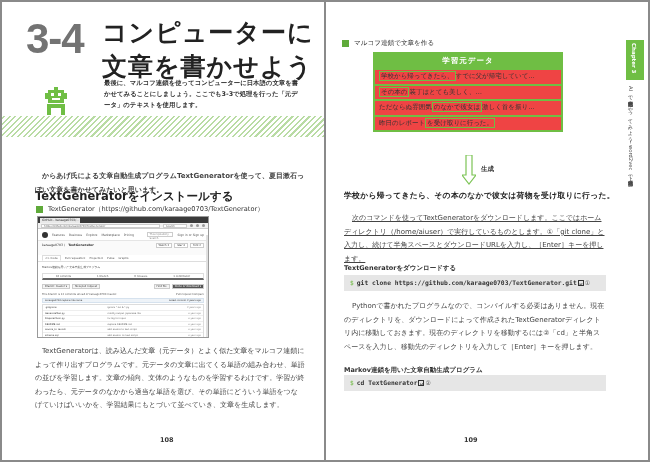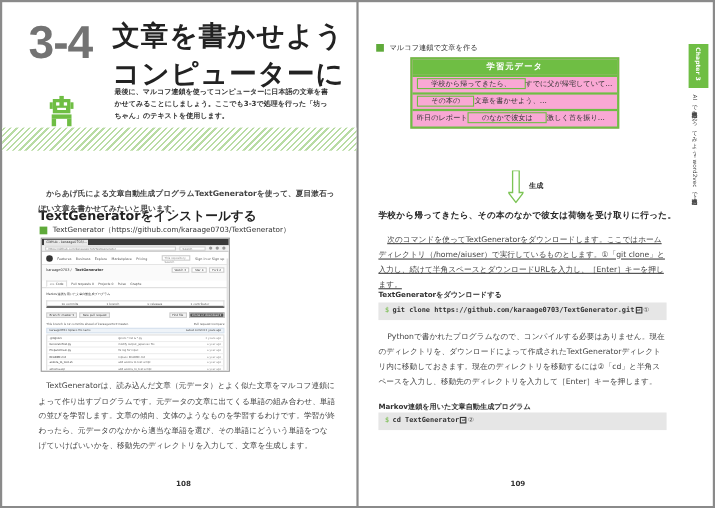--- a/index.html
+++ b/index.html
@@ -58,24 +58,24 @@
   .shot .frow .t { margin-left: auto; color: #888; }
   .shot .scroll { position: absolute; right: 0; top: 18px; width: 2px; height: 104px; background: #e0e0e0; }
 
   .p2 { left: 33px; top: 345px; width: 270px; text-indent: 7px; }
   .folio { position: absolute; top: 436px; font-size: 6.5px; font-weight: bold; color: #333; }
   .folio.l { left: 158px; }
   .folio.r { left: 156px; }
 
   
   .fig2 { left: 34px; top: 39px; }
-  .learn { position: absolute; left: 65px; top: 52px; width: 190px; border: 2px solid #6fbe44; background: #f9a8d4; }
+  .learn { position: absolute; left: 65px; top: 52px; width: 190px; border: 2px solid #6fbe44; background: #ef4444; }
   .learn .th { height: 14px; background: #6fbe44; color: #fff; font-size: 7.5px; font-weight: bold; text-align: center; line-height: 14px; letter-spacing: 1px; }
   .learn .row { height: 15.5px; border-top: 2px solid #6fbe44; font-size: 6.5px; line-height: 13px; padding-left: 4px; color: #333; white-space: nowrap; overflow: hidden; }
-  .learn .row .box { border: 1px solid #6fbe44; padding: 0 12px; }
+  .learn .row .box { border: 1px solid #6fbe44; padding: 0 1px; }
   .arrow { position: absolute; left: 154px; top: 155px; width: 14px; height: 30px; }
   .arrow-label { position: absolute; left: 173px; top: 165px; font-size: 6.5px; font-weight: bold; color: #333; }
   .gen { position: absolute; left: 36px; top: 190px; font-size: 7.8px; font-weight: bold; color: #222; letter-spacing: 0.3px; white-space: nowrap; }
   .p3 { left: 36px; top: 212px; width: 262px; text-indent: 8px; text-decoration: underline; }
   .code-cap { position: absolute; left: 36px; top: 264px; font-size: 6.5px; font-weight: bold; color: #333; }
   .code { position: absolute; left: 36px; width: 262px; height: 16px; background: #e6e6e6; font-family: "DejaVu Sans Mono", monospace; font-size: 6.3px; line-height: 16px; padding-left: 6px; color: #333; font-weight: bold; white-space: nowrap; }
   .code .dollar { color: #8cc46a; margin-right: 3px; }
   .code .enter { display: inline-block; width: 6px; height: 6px; border: 1px solid #333; vertical-align: middle; margin-left: 1px; font-size: 5px; line-height: 4px; text-align: center; }
   .code .num { font-size: 6px; margin-left: 1px; color: #555; font-weight: normal; }
   .code1 { top: 275px; }
@@ -89,24 +89,24 @@
 </style>
 </head>
 <body>
 
 <div class="spread"></div>
 <div class="gutter"></div>
 
 <div class="page left">
   <div class="sec-num">3-4</div>
   <div class="sec-title">
+    <div>コンピューターに</div>
     <div>文章を書かせよう</div>
-    <div>コンピューターに</div>
-  </div>
-  <div class="intro">最後に、マルコフ連鎖を使ってコンピューターに日本語の文章を書かせてみることにしましょう。ここでも3-3で処理を行った「坊っちゃん」のテキストを使用します。</div>
+  </div>
+  <div class="intro">最後に、マルコフ連鎖を使ってコンピューターに日本語の文章を書かせてみることにしましょう。ここでも3-3で処理を行った「元データ」のテキストを使用します。</div>
 
   <svg class="robot" viewBox="0 0 22 28">
     <rect x="9" y="0" width="4" height="3" fill="#6fbe44"></rect>
     <rect x="3" y="3" width="16" height="13" fill="#6fbe44"></rect>
     <rect x="0" y="6" width="3" height="6" fill="#6fbe44"></rect>
     <rect x="19" y="6" width="3" height="6" fill="#6fbe44"></rect>
     <rect x="6" y="6" width="3" height="3" fill="#fff"></rect>
     <rect x="13" y="6" width="3" height="3" fill="#fff"></rect>
     <rect x="7" y="11" width="8" height="2" fill="#fff"></rect>
     <rect x="2" y="17" width="18" height="4" fill="#6fbe44"></rect>
@@ -210,40 +210,43 @@
         </div>
       <div class="frow">
           <span class="n">schema.sql</span>
           <span class="m">add aozora_to_text script</span>
           <span class="t">a year ago</span>
         </div>
     </div>
     <div class="scroll"></div>
   </div>
 
-  <div class="p p2">TextGeneratorは、読み込んだ文章（元データ）とよく似た文章をマルコフ連鎖によって作り出すプログラムです。元データの文章に出てくる単語の組み合わせ、単語の並びを学習します。文章の傾向、文体のようなものを学習するわけです。学習が終わったら、元データのなかから適当な単語を選び、その単語にどういう単語をつなげていけばいいかを、移動先のディレクトリを入力して、文章を生成します。</div>
+  <div class="p p2">TextGeneratorは、読み込んだ文章（元データ）とよく似た文章をマルコフ連鎖によって作り出すプログラムです。元データの文章に出てくる単語の組み合わせ、単語の並びを学習します。文章の傾向、文体のようなものを学習するわけです。学習が終わったら、元データのなかから適当な単語を選び、その単語にどういう単語をつなげていけばいいかを、学習結果にもとづいて並べていき、文章を生成します。</div>
   <div class="folio l">108</div>
 </div>
 
 <div class="page right">
   <div class="fig-cap fig2">
     <span class="fig-icon"></span>
     <span>マルコフ連鎖で文章を作る</span>
   </div>
 
   <div class="learn">
     <div class="th">学習元データ</div>
     <div class="row">
       <span class="box">学校から帰ってきたら、</span><span>すでに父が帰宅していて…</span>
     </div>
     <div class="row">
-      <span class="box">その本の</span><span>文章を書かせよう、…</span>
-    </div>
-    <div class="row">
-      <span>昨日のレポート</span><span class="box">のなかで彼女は</span><span>激しく首を振り…</span>
+      <span class="box">その本の</span><span>装丁はとても美しく、…</span>
+    </div>
+    <div class="row">
+      <span>ただならぬ雰囲気</span><span class="box">のなかで彼女は</span><span>激しく首を振り…</span>
+    </div>
+    <div class="row">
+      <span>昨日のレポート</span><span class="box">を受け取りに行った。</span>
     </div>
   </div>
 
   <svg class="arrow" viewBox="0 0 14 30">
     <path d="M4 0 H10 V20 H14 L7 29 L0 20 H4 Z" fill="#fff" stroke="#7cc455" stroke-width="1.2"></path>
   </svg>
   <div class="arrow-label">生成</div>
   <div class="gen">学校から帰ってきたら、その本のなかで彼女は荷物を受け取りに行った。</div>
 
   <div class="p p3">次のコマンドを使ってTextGeneratorをダウンロードします。ここではホームディレクトリ（/home/aiuser）で実行しているものとします。①「git clone」と入力し、続けて半角スペースとダウンロードURLを入力し、［Enter］キーを押します。</div>

